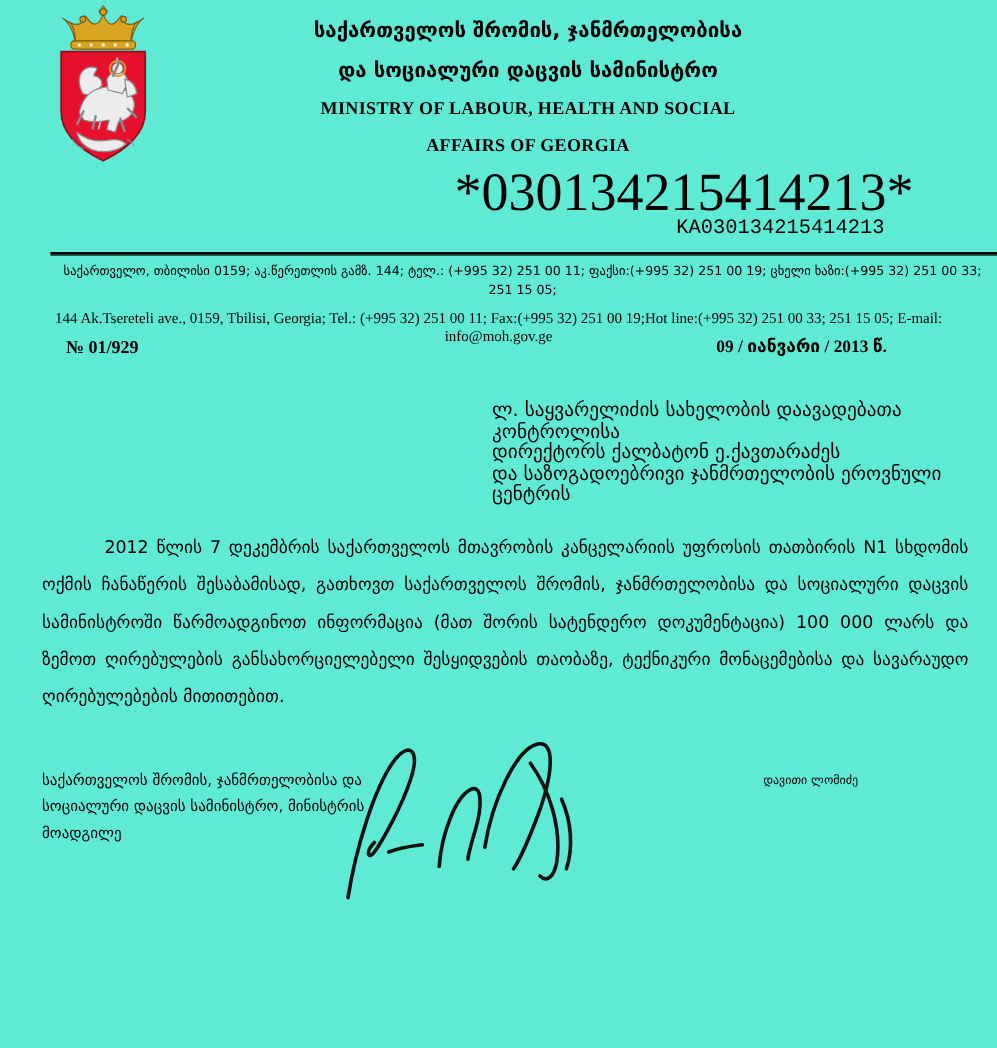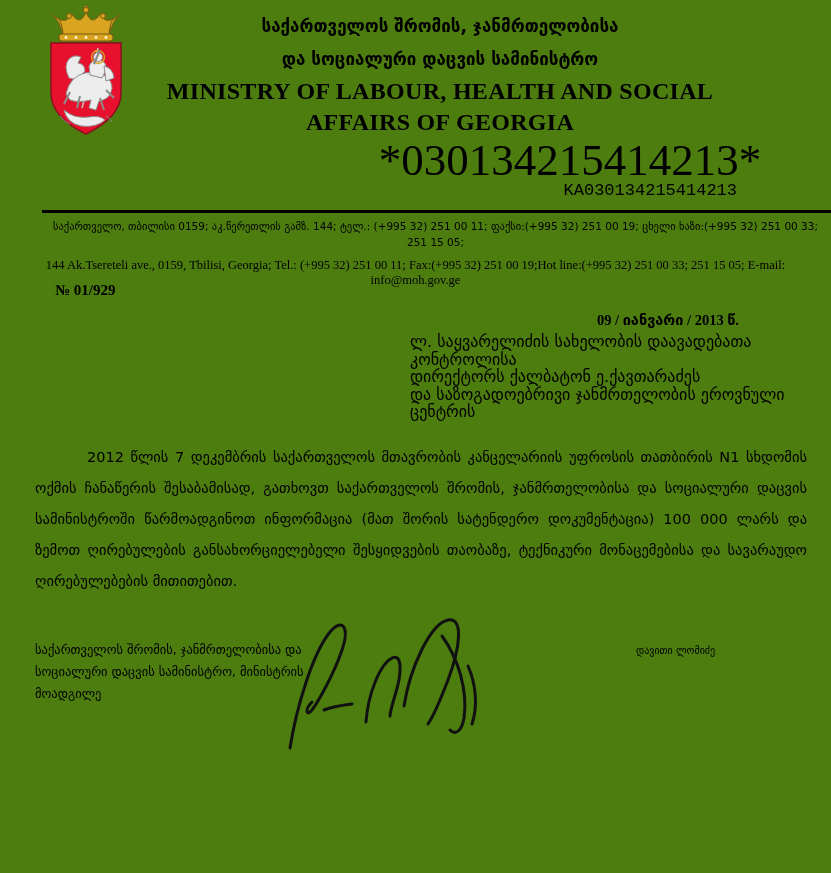--- a/index.html
+++ b/index.html
@@ -1,37 +1,37 @@
 <!DOCTYPE html>
 <html><head>
 <meta charset="utf-8">
 <style>
   * { margin:0; padding:0; box-sizing:border-box; }
   html,body { background:#ffffff; }
   .page {
     position:relative;
     width:831px; height:873px;
-    background:#4d7c0f;
+    background:#5eead4;
     color:#000;
     font-family:"DejaVu Sans", sans-serif;
     overflow:hidden;
   }
 
   
   .emblem { position:absolute; left:36px; top:4px; width:100px; height:132px; }
 
   
   .header-block { position:absolute; left:150px; top:10px; width:580px; text-align:center; }
   .header-geo {
     font-family:"DejaVu Sans", sans-serif;
     font-weight:bold; font-size:17px; line-height:33px;
   }
   .header-eng {
     font-family:"Liberation Serif", "DejaVu Serif", serif;
-    font-weight:bold; font-size:24px; line-height:31px; letter-spacing:.3px;
+    font-weight:bold; font-size:15px; line-height:31px; letter-spacing:.3px;
   }
 
   
   .barcode-number {
     position:absolute; left:330px; top:134px; width:480px; text-align:center;
     font-family:"Liberation Serif", "DejaVu Serif", serif;
     font-size:45px; font-weight:normal; white-space:nowrap;
   }
   .barcode-code {
     position:absolute; right:94px; top:181px;
@@ -60,21 +60,21 @@
 
   
   .ref-number {
     position:absolute; left:55px; top:282px;
     font-family:"Liberation Serif", "DejaVu Sans", serif;
     font-weight:bold; font-size:15px;
   }
   .ref-date {
     position:absolute; right:92px; top:281px;
     font-family:"Liberation Serif", "DejaVu Sans", serif;
-    font-weight:bold; font-size:14.5px;margin-top:31px;
+    font-weight:bold; font-size:14.5px;
   }
 
   
   .addressee {
     position:absolute; left:410px; top:333px;
     font-size:16px; line-height:17.5px;
   }
 
   
   .body-par {

